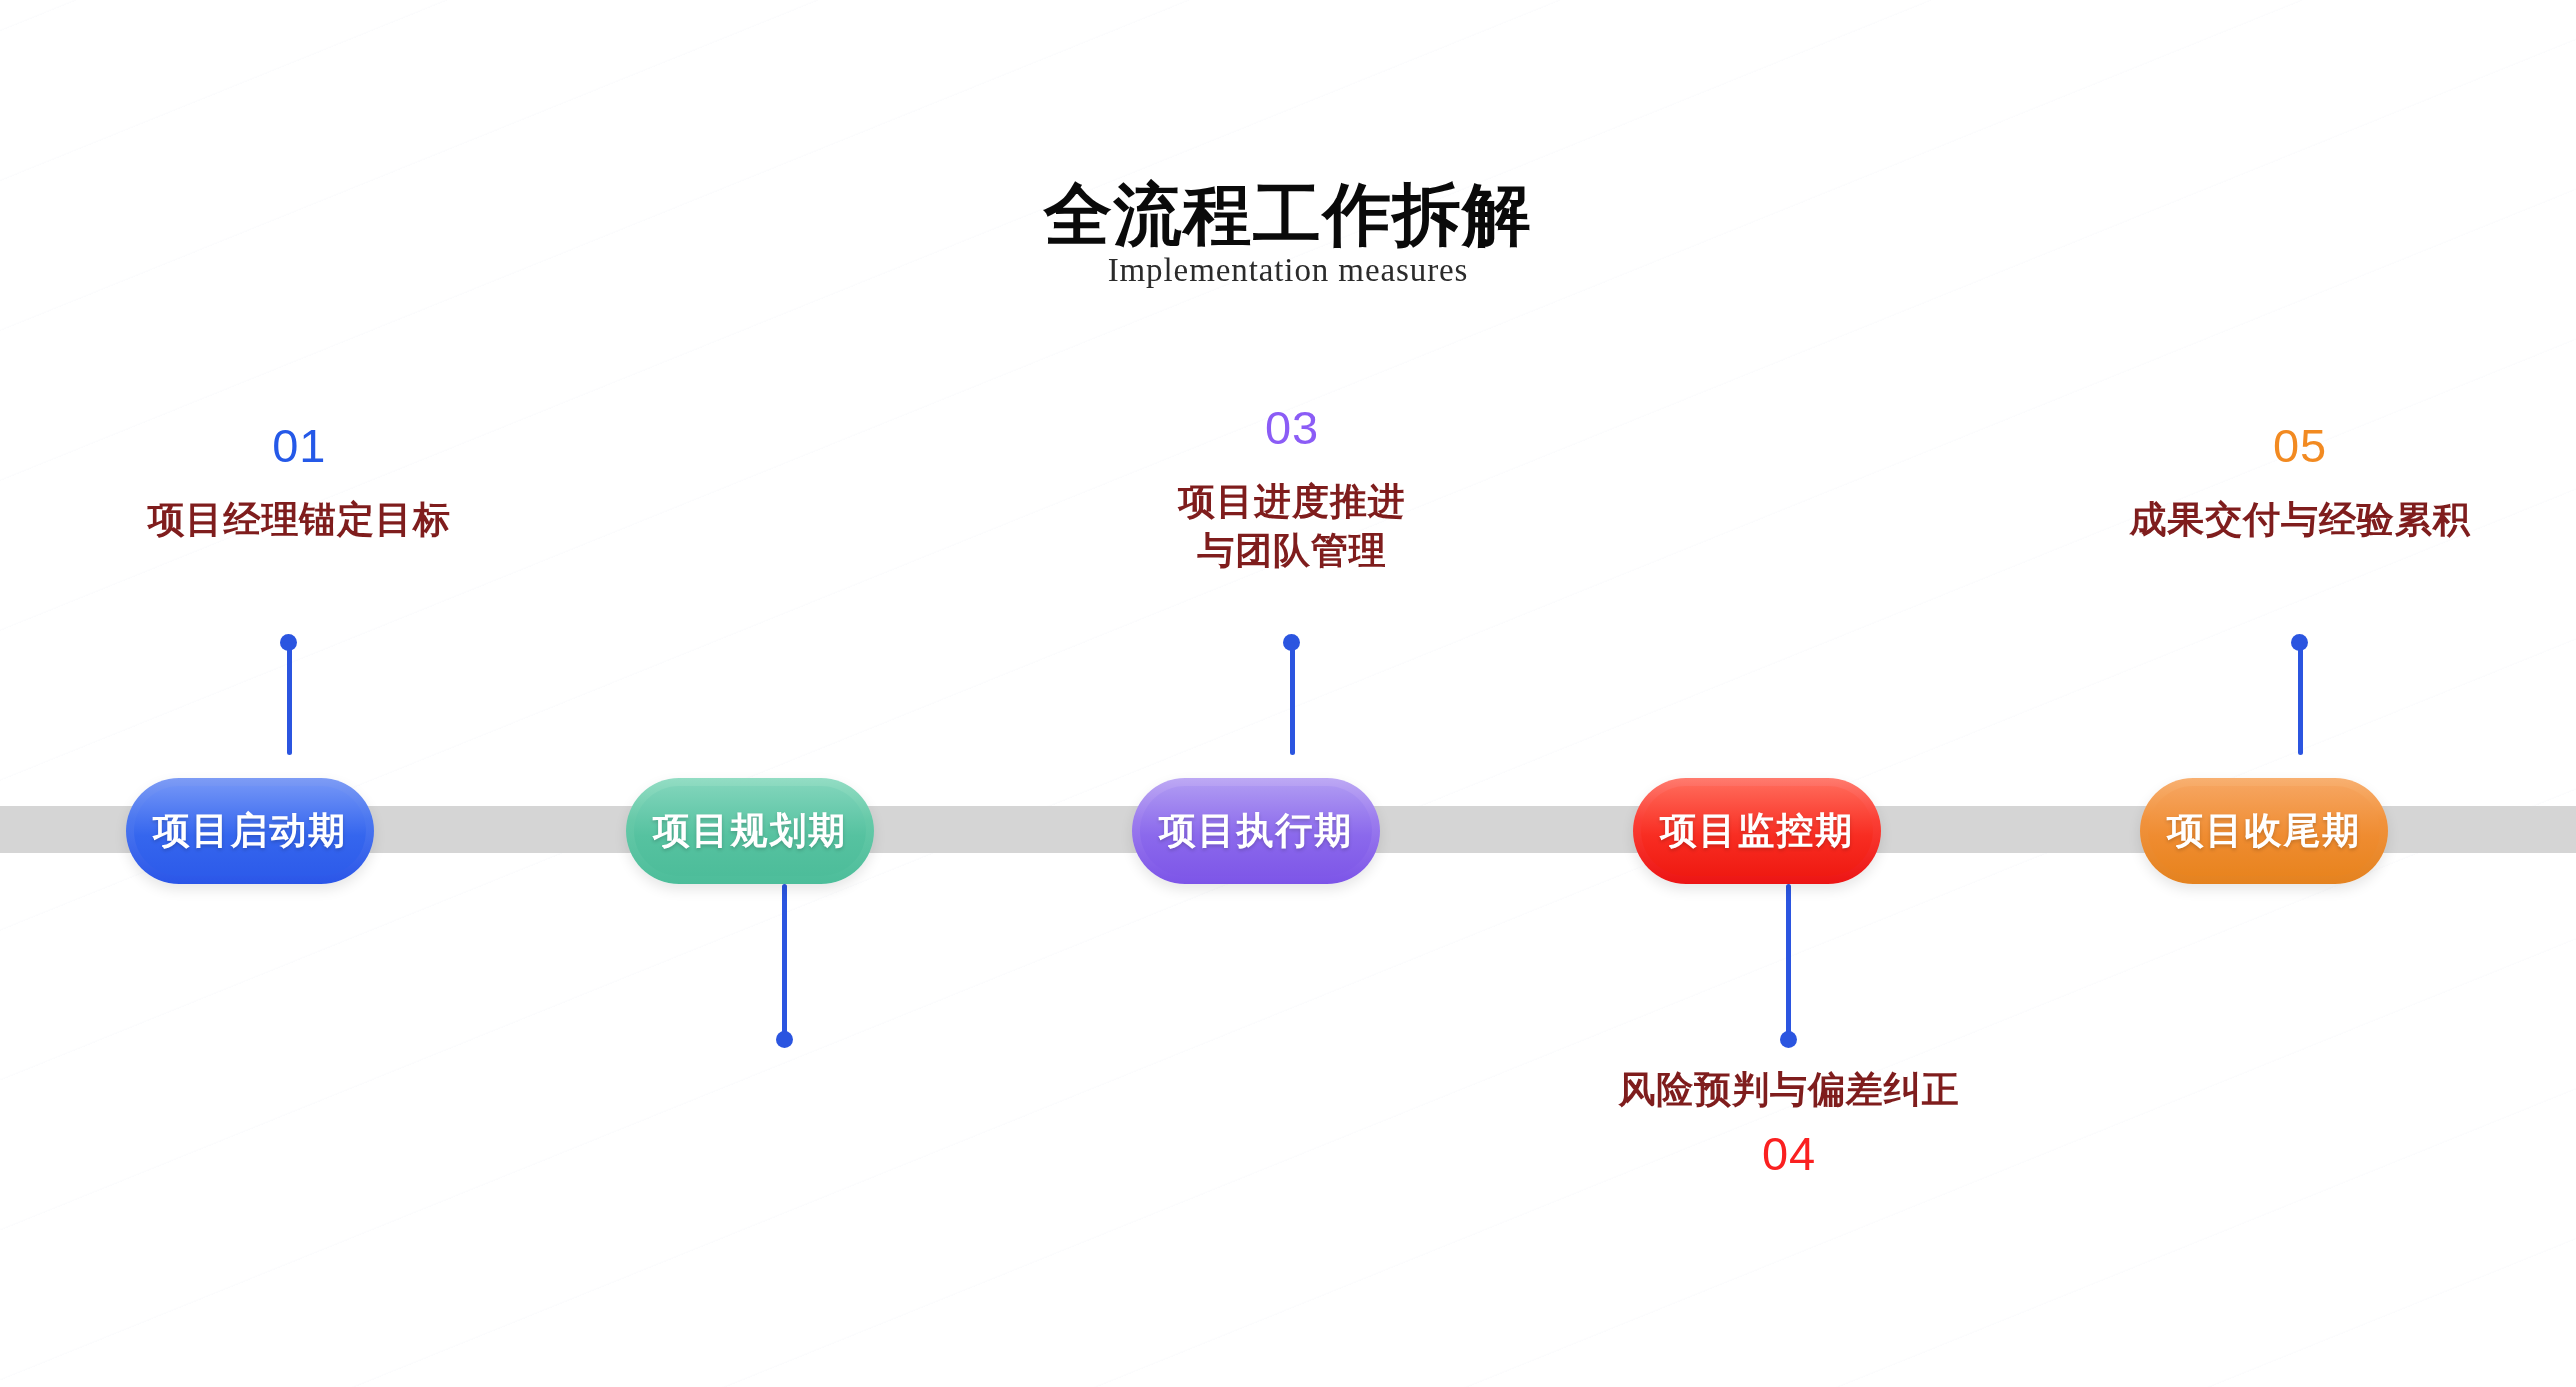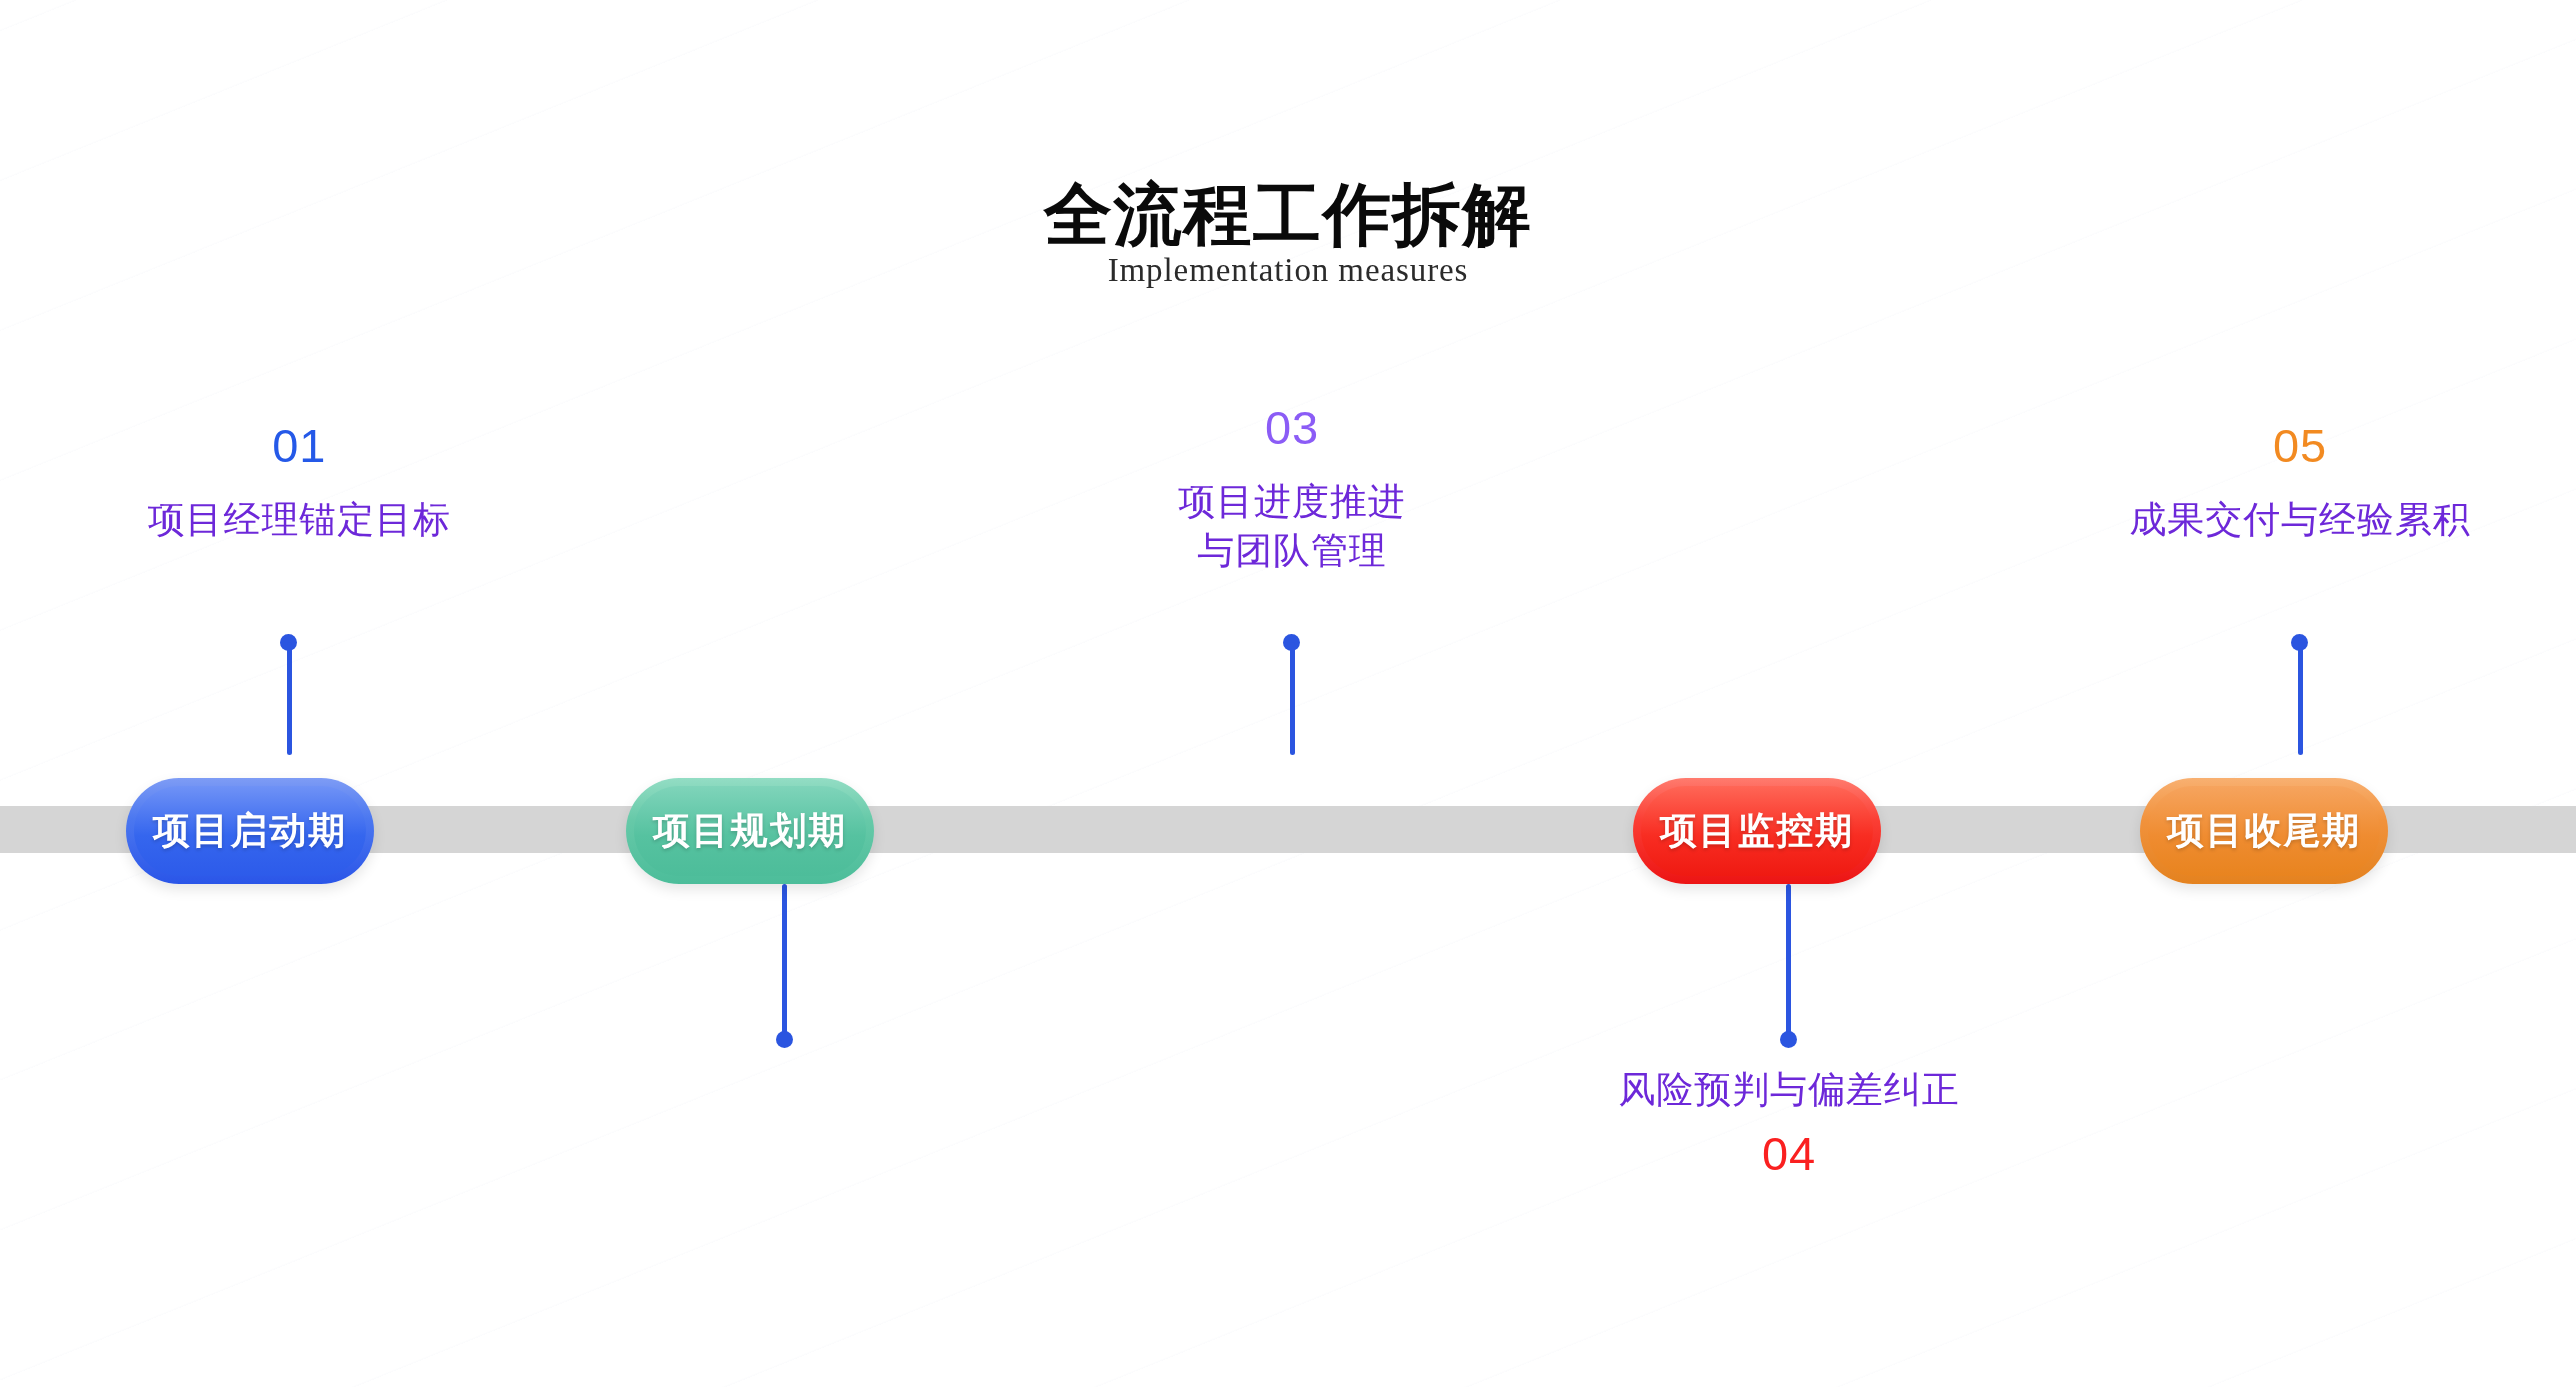--- a/index.html
+++ b/index.html
@@ -77,21 +77,21 @@
   }
 
   
   .step-text{
     position:absolute;text-align:center;
   }
   .step-num{
     font-size:47px;font-weight:400;line-height:1.1;letter-spacing:0.9px;
   }
   .step-desc{
-    font-size:37px;font-weight:400;color:#6d28d9;line-height:1.32;
+    font-size:37px;font-weight:700;color:#7f1d1d;line-height:1.32;
     letter-spacing:0.9px;white-space:pre-line;
   }
   .gap-top{margin-top:24px;}
   .gap-num-top{margin-top:12.8px;}
 
   
   .wm{
     position:absolute;inset:0;pointer-events:none;
     opacity:.045;
     background-image:
@@ -135,20 +135,24 @@
   </div>
 
   <div class="step-text" style="left:1000px;top:402px;width:584px;">
     <div class="step-num" style="color:#8b5cf6;">03</div>
     <div class="step-desc gap-top">项目进度推进
 与团队管理</div>
   </div>
   <div class="conn-dot" style="left:1283px;top:634px;"></div>
   <div class="conn-line" style="left:1290px;top:642px;height:113px;"></div>
 
+  <div class="pill c-purple" style="left:1132px;width:248px;">
+    <div class="pill-inner"></div>
+    <div class="pill-label">项目执行期</div>
+  </div>
 
   <div class="conn-line" style="left:1786px;top:884px;height:153px;"></div>
   <div class="conn-dot" style="left:1780px;top:1031px;"></div>
   <div class="step-text" style="left:1497px;top:1066px;width:584px;">
     <div class="step-desc">风险预判与偏差纠正</div>
     <div class="step-num gap-num-top" style="color:#fa2020;">04</div>
   </div>
 
   <div class="pill c-red" style="left:1633px;width:248px;text-align:right;">
     <div class="pill-inner"></div>

